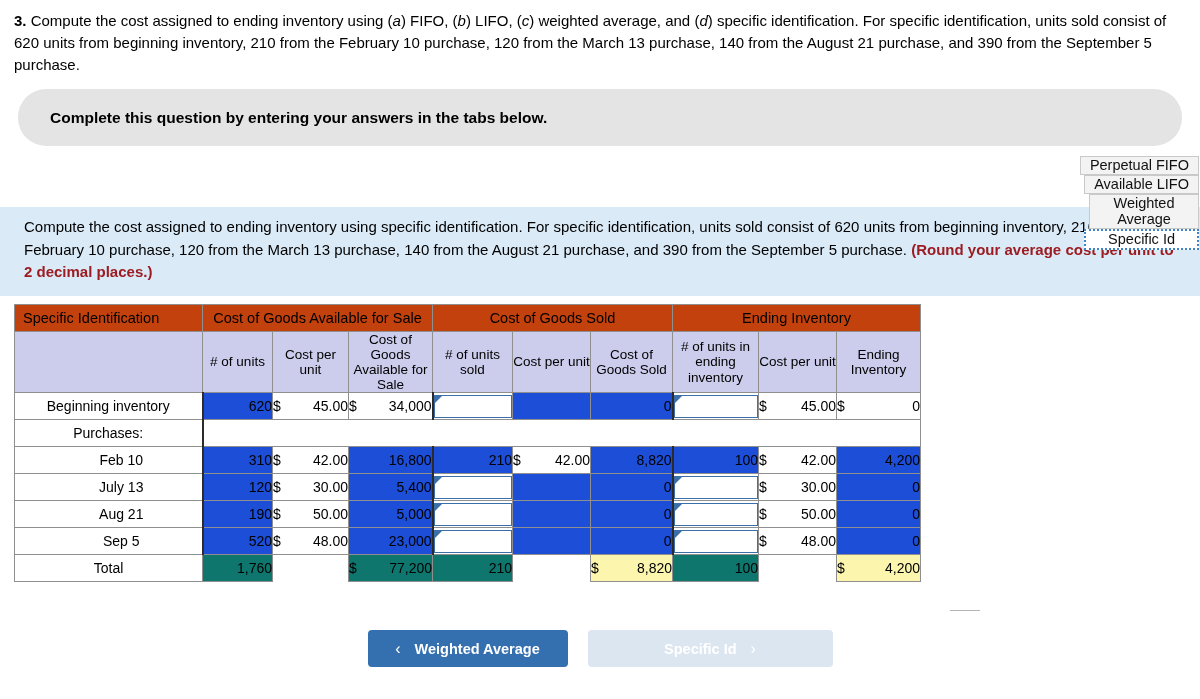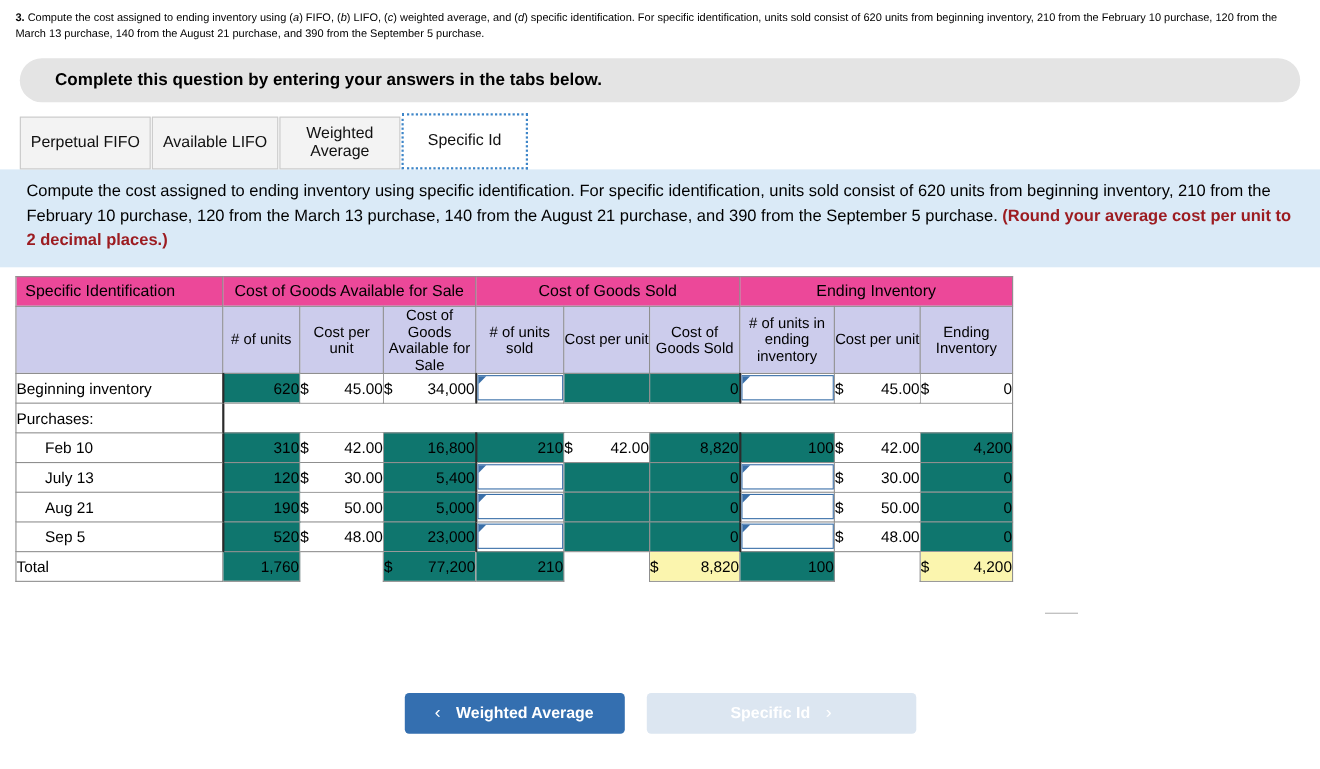--- a/index.html
+++ b/index.html
@@ -13,49 +13,50 @@
     font-family: "Liberation Sans", sans-serif;
     font-size: 15px;
     color: #000;
     overflow: hidden;
     position: relative;
   }
 
   
   .prompt {
     padding: 10px 12px 0 14px;
-    font-size: 10px;
+    font-size: 15px;
     line-height: 1.45;
   }
   .prompt b { font-weight: bold; }
   .prompt i { font-style: italic; }
 
   
   .banner {
     margin: 14px 18px 0 18px;
     background: #e4e4e4;
-    height: 40px;
+    height: 57px;
     display: flex;
     align-items: center;
     padding-left: 32px;
     box-sizing: border-box;
     border-radius: 28px;
   }
   .banner-text {
     font-weight: bold;
     font-size: 15.5px;
   }
 
   
   .tabstrip {
     margin: 10px 0 0 18px;
     display: flex;
     align-items: flex-end;
     height: 51px;
     position: relative;
+    flex-direction: column;
   }
   .tab {
     border: 1px solid #c9c9c9;
     background: #f3f3f3;
     height: 48px;
     display: flex;
     align-items: center;
     justify-content: center;
     text-align: center;
     font-size: 14.5px;
@@ -107,48 +108,48 @@
   }
   table.sheet td, table.sheet th {
     border: 1px solid #8f8f8f;
     padding: 0;
     height: 27px;
     box-sizing: border-box;
     font-weight: normal;
     vertical-align: middle;
   }
   .grp {
-    background: #ec4899;
+    background: #c2410c;
     font-weight: bold;
     font-size: 14.5px;
     text-align: center;
     height: 33px;
     border: 1px solid #5a5a5a;
   }
   .grp.left { text-align: left; padding-left: 8px; }
   .sub {
     background: #ccccec;
     font-weight: bold;
     text-align: center;
     font-size: 13.5px;
     line-height: 1.12;
     height: 76px;
     border: 1px solid #8f8f8f;
     padding: 2px 2px;
   }
   .rowlabel {
-    text-align: left;
+    text-align: center;
     padding-left: 6px;
     background: #fff;
   }
   .rowlabel.indent { padding-left: 26px; }
   .num {
     text-align: right;
     padding-right: 7px;
-    background: #0f766e;
+    background: #1d4ed8;
   }
   .money {
     background: #fff;
     position: relative;
     padding: 0 7px 0 7px;
   }
   .money .sym { float: left; }
   .money .val { float: right; }
   .blank { background: #fff; border-left: 1px solid #8f8f8f; }
 

